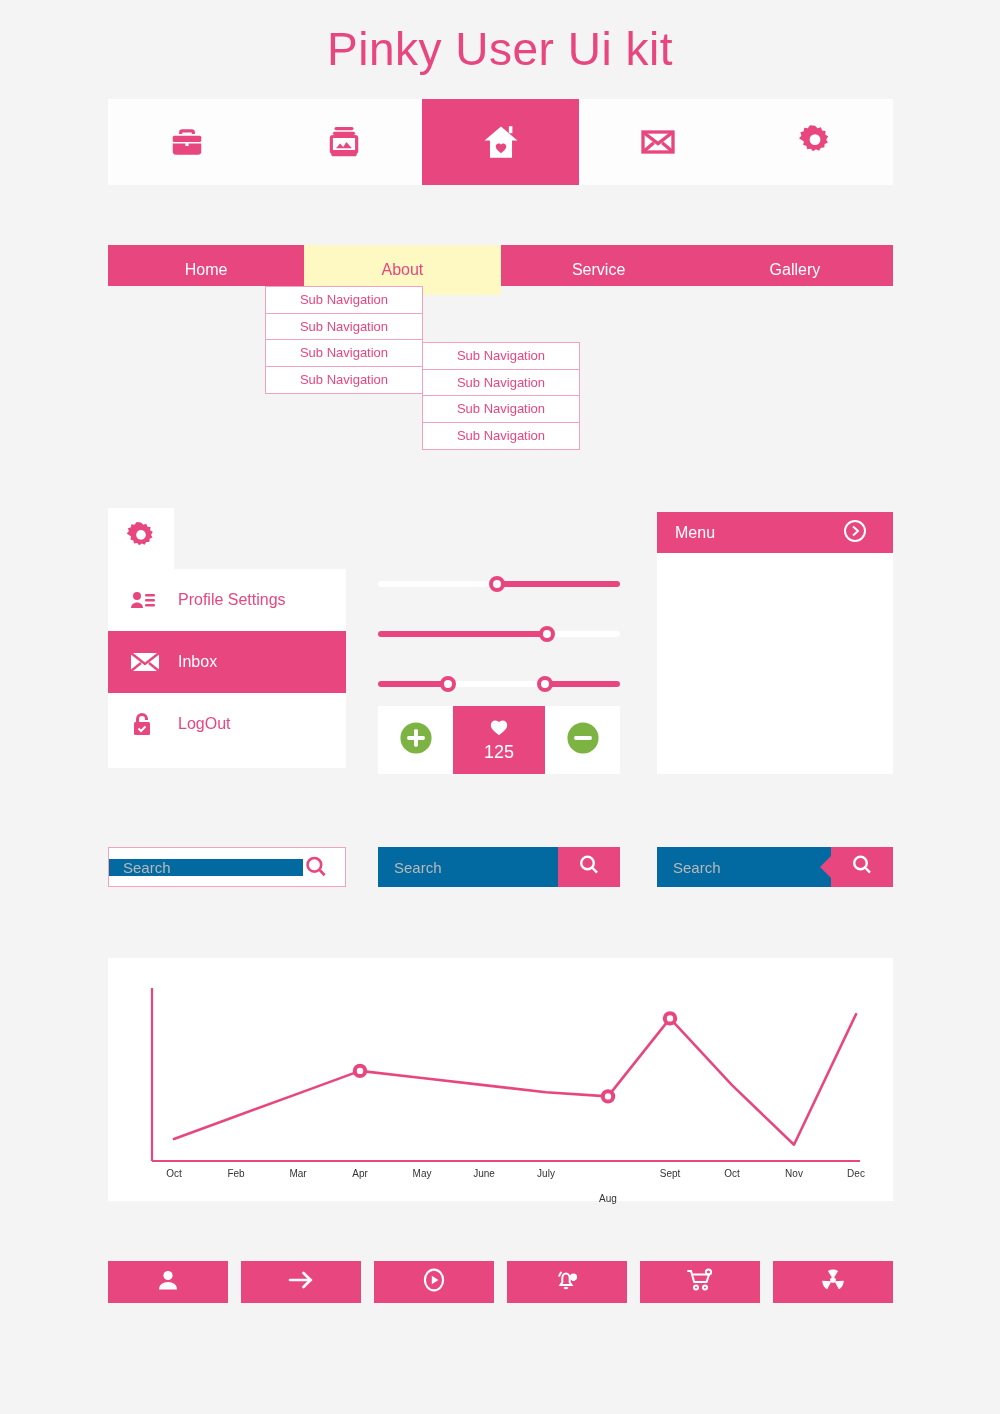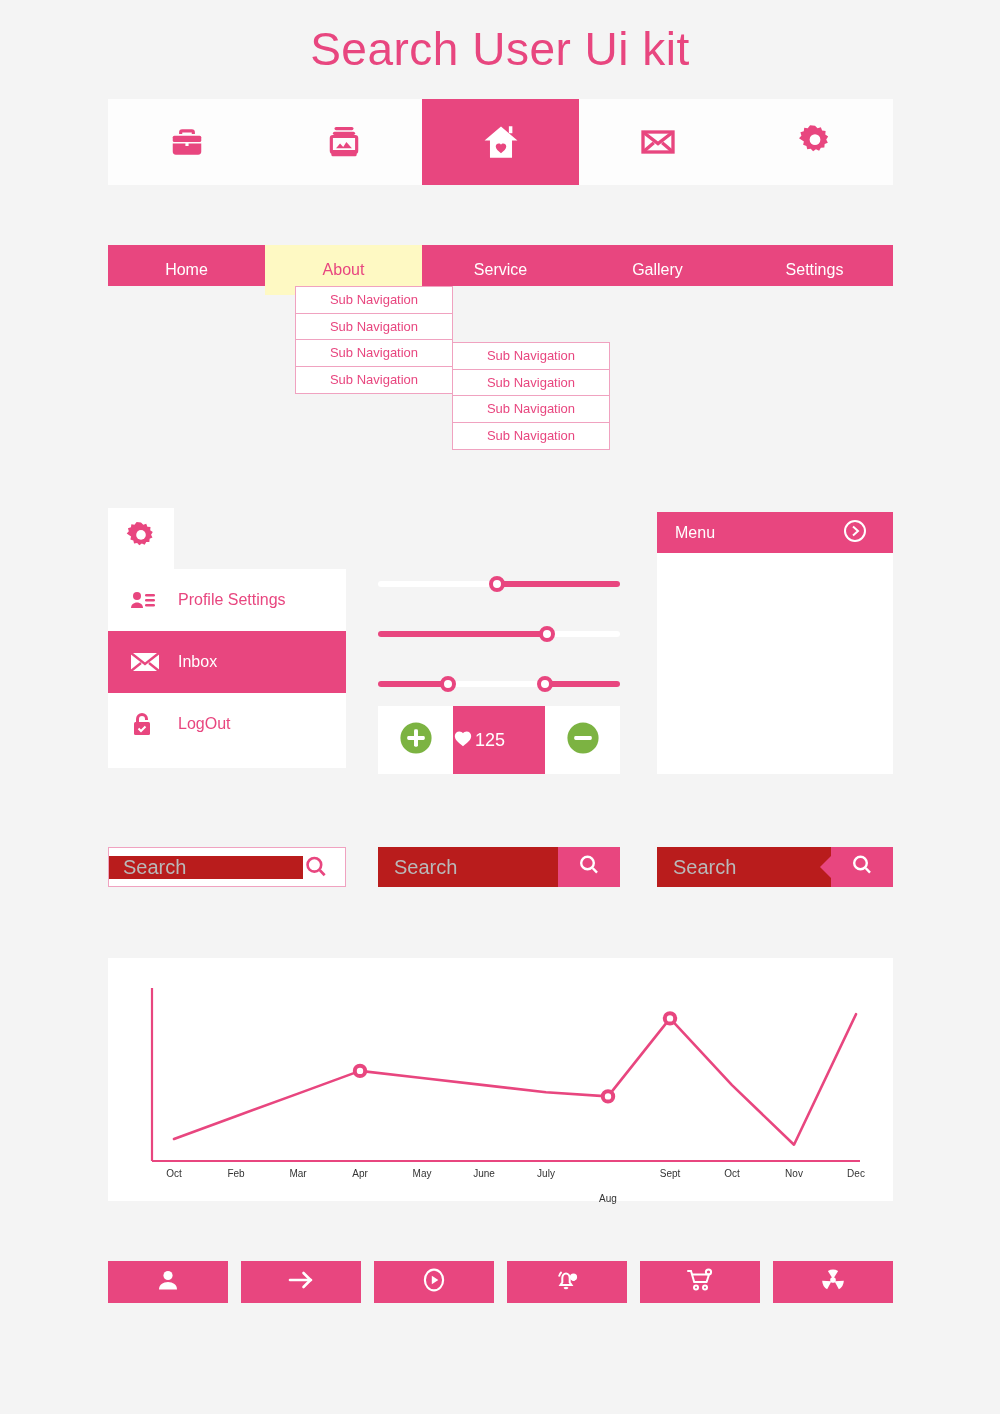--- a/index.html
+++ b/index.html
@@ -45,21 +45,20 @@
     color: #ffffff; font-size: 16px;
     height: 50px;
   }
   .nav-item.active { background: #fef9c3; color: #e8467f; }
 
   
   .submenu {
     position: absolute;
     background: #ffffff;
     border: 1px solid #f0a2c0;
-    margin-left: 30px;
   }
   .submenu.col1 { left: 265px; top: 286px; width: 158px; }
   .submenu.col2 { left: 422px; top: 342px; width: 158px; }
   .submenu-item {
     height: 26.5px; line-height: 26.5px;
     text-align: center;
     color: #e8467f; font-size: 13px;
     border-bottom: 1px solid #f0a2c0;
   }
   .submenu-item:last-child { border-bottom: none; }
@@ -111,21 +110,21 @@
     position: absolute; left: 378px; top: 706px;
     width: 242px; height: 68px;
     display: flex; align-items: stretch;
   }
   .step-btn {
     flex: 1 1 0; background: #ffffff;
     display: flex; align-items: center; justify-content: center;
   }
   .step-center {
     width: 92px; background: #e8467f; color: #ffffff;
-    display: flex; align-items: center; justify-content: flex-start;
+    display: flex; flex-direction: column; align-items: center; justify-content: center;
     gap: 2px;
   }
   .step-count { font-size: 18px; }
 
   
   .menu-panel {
     position: absolute; left: 657px; top: 512px;
     width: 236px; height: 262px;
     background: #ffffff;
   }
@@ -147,24 +146,24 @@
     position: absolute; left: 378px; top: 847px;
     width: 242px; height: 40px;
     display: flex; align-items: stretch;
   }
   .search3 {
     position: absolute; left: 657px; top: 847px;
     width: 236px; height: 40px;
     display: flex; align-items: stretch;
   }
   .s-field {
-    flex: 1 1 auto; background: #b91c1c;
+    flex: 1 1 auto; background: #0369a1;
     display: flex; align-items: center;
     padding-left: 16px;
-    color: #b9b9b9; font-size: 20px;
+    color: #b9b9b9; font-size: 15px;
   }
   .s-btn {
     width: 62px; background: #e8467f;
     display: flex; align-items: center; justify-content: center;
     position: relative;
   }
   .s-btn.notch::before {
     content: ""; position: absolute; left: -11px; top: 9px;
     border-top: 11px solid transparent;
     border-bottom: 11px solid transparent;
@@ -196,21 +195,21 @@
   .pbtn {
     width: 120px; height: 42px; background: #e8467f;
     display: flex; align-items: center; justify-content: center;
   }
 </style>
 </head>
 <body>
 
 <div class="page">
 
-  <div class="title">Search User Ui kit</div>
+  <div class="title">Pinky User Ui kit</div>
 
   <div class="iconbar">
     <div class="iconbar-cell">
       <span>
         <svg width="38" height="38" viewBox="0 0 24 24" fill="#e8467f">
           <path d="M9 4h6a2 2 0 0 1 2 2v1h-2V6H9v1H7V6a2 2 0 0 1 2-2z"></path>
           <rect x="3" y="8" width="18" height="4" rx="1"></rect>
           <path d="M3 13h8v1.5h2V13h8v5a2 2 0 0 1-2 2H5a2 2 0 0 1-2-2v-5z"></path>
         </svg>
       </span>
@@ -252,21 +251,20 @@
         </svg>
       </span>
     </div>
   </div>
 
   <div class="navbar">
     <div class="nav-item">Home</div>
     <div class="nav-item active">About</div>
     <div class="nav-item">Service</div>
     <div class="nav-item">Gallery</div>
-    <div class="nav-item">Settings</div>
   </div>
 
   <div class="submenu col1">
     <div class="submenu-item">Sub Navigation</div>
     <div class="submenu-item">Sub Navigation</div>
     <div class="submenu-item">Sub Navigation</div>
     <div class="submenu-item">Sub Navigation</div>
   </div>
 
   <div class="submenu col2">

